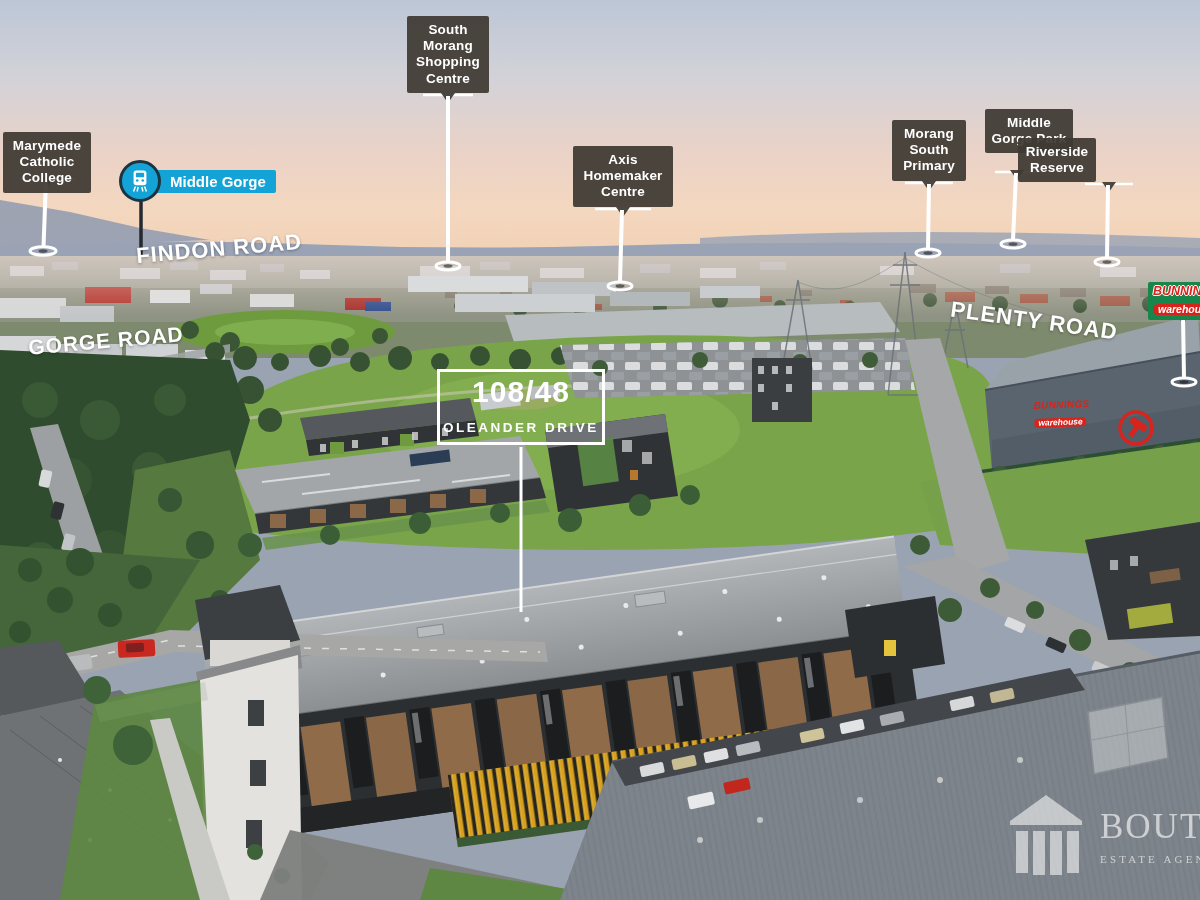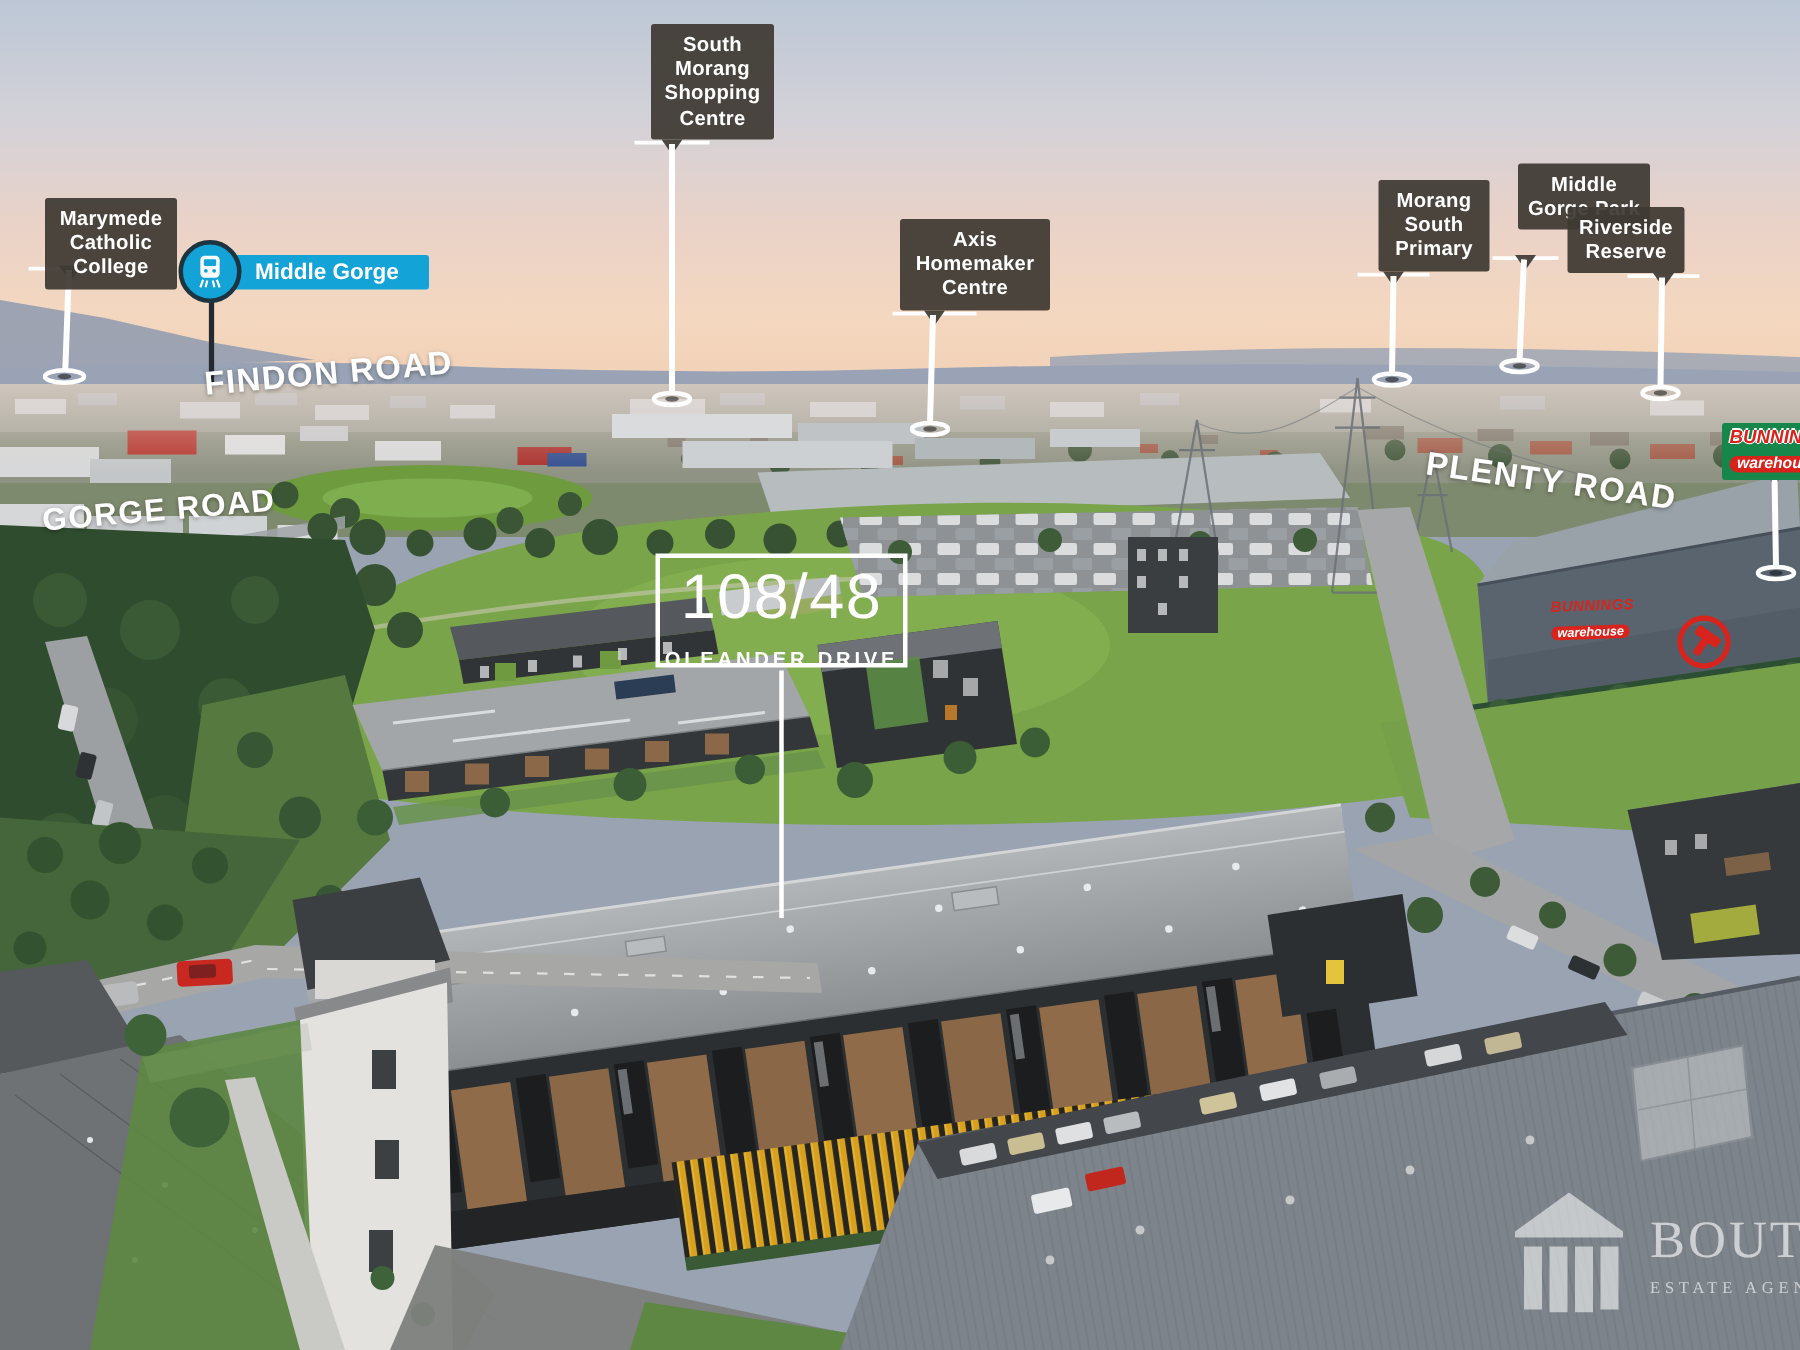--- a/index.html
+++ b/index.html
@@ -3,47 +3,47 @@
 <meta charset="utf-8">
 <style>
   html,body{margin:0;padding:0;background:#222;}
   .stage{position:relative;width:1200px;height:900px;overflow:hidden;
          font-family:"Liberation Sans",sans-serif;background:#9aa3b2;}
   svg.photo{position:absolute;left:0;top:0;}
 
   
   .lbl{position:absolute;box-sizing:border-box;background:rgba(62,57,51,.93);
        color:#fff;font-weight:700;font-size:13.5px;line-height:1.2;text-align:center;
-       padding:6px 4px;border-radius:2px;letter-spacing:.2px;margin-left:27px;}
+       padding:6px 4px;border-radius:2px;letter-spacing:.2px;}
   #lbl-marymede{left:3px;top:132px;width:88px}
   #lbl-southmorang{left:407px;top:16px;width:82px}
   #lbl-axis{left:573px;top:146px;width:100px}
   #lbl-morangsouth{left:892px;top:120px;width:74px}
   #lbl-mgpark{left:985px;top:109px;width:88px}
   #lbl-riverside{left:1018px;top:138px;width:78px}
 
   
   .roadlbl{position:absolute;color:#fff;font-weight:700;letter-spacing:1px;
            white-space:nowrap;text-shadow:0 1px 3px rgba(0,0,0,.35);}
   #road-findon{left:136px;top:236px;font-size:22px;transform:rotate(-5deg)}
   #road-gorge{left:28px;top:329px;font-size:21px;transform:rotate(-5deg)}
   #road-plenty{left:950px;top:308px;font-size:22px;transform:rotate(8deg)}
 
   
   #station-pill{position:absolute;left:154px;top:170px;height:23px;line-height:23px;
-                padding:0 20px 0 16px;background:#14a3d6;color:#fff;font-weight:700;
+                padding:0 10px 0 16px;background:#14a3d6;color:#fff;font-weight:700;
                 font-size:15px;border-radius:2px;z-index:1;white-space:nowrap;}
   #station-icon{position:absolute;left:119px;top:160px;width:36px;height:36px;
                 background:#14a3d6;border:3px solid #1c3340;border-radius:50%;
                 display:flex;align-items:center;justify-content:center;z-index:2;}
 
   
   #prop-label{position:absolute;left:437px;top:369px;width:168px;height:76px;
               border:3px solid #fff;box-sizing:border-box;text-align:center;color:#fff;}
-  #prop-unit{font-size:42px;font-weight:400;line-height:1;margin-top:5px;letter-spacing:1px;}
+  #prop-unit{font-size:30px;font-weight:700;line-height:1;margin-top:5px;letter-spacing:1px;}
   #prop-street{font-size:13.5px;font-weight:700;letter-spacing:2.5px;margin-top:13px;}
 
   
   #bunnings-sign{position:absolute;left:1148px;top:282px;width:84px;background:#17864a;
                  border-radius:2px;padding:3px 0 4px 5px;line-height:1.1;}
   .bun-brand{color:#d8231d;font-style:italic;font-weight:800;font-size:12.5px;white-space:nowrap;
              text-shadow:1px 0 0 #fff,-1px 0 0 #fff,0 1px 0 #fff,0 -1px 0 #fff;}
   .bun-sub{display:inline-block;background:#d8231d;color:#fff;font-style:italic;font-weight:700;
            font-size:10.5px;border-radius:6px;padding:0 5px;margin-top:1px;white-space:nowrap;}
 

